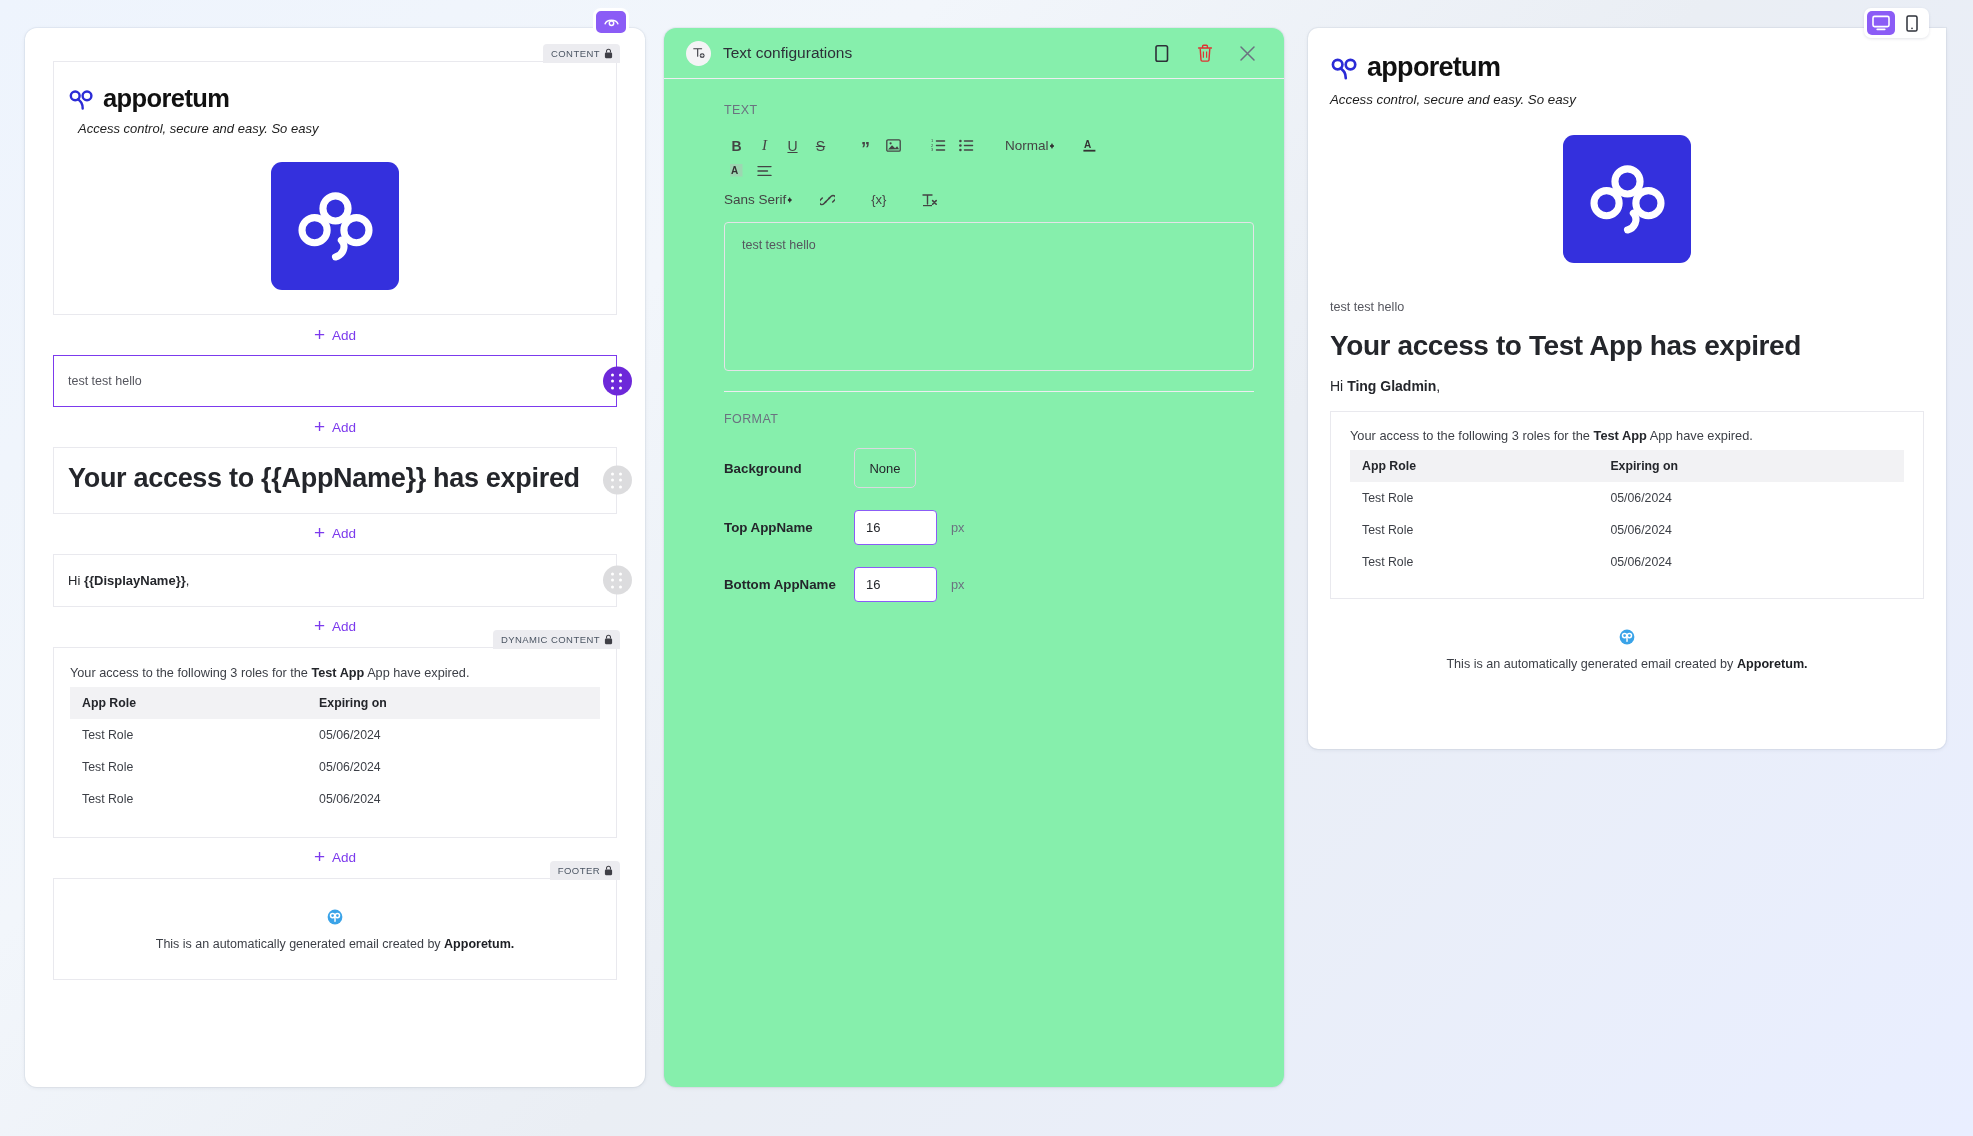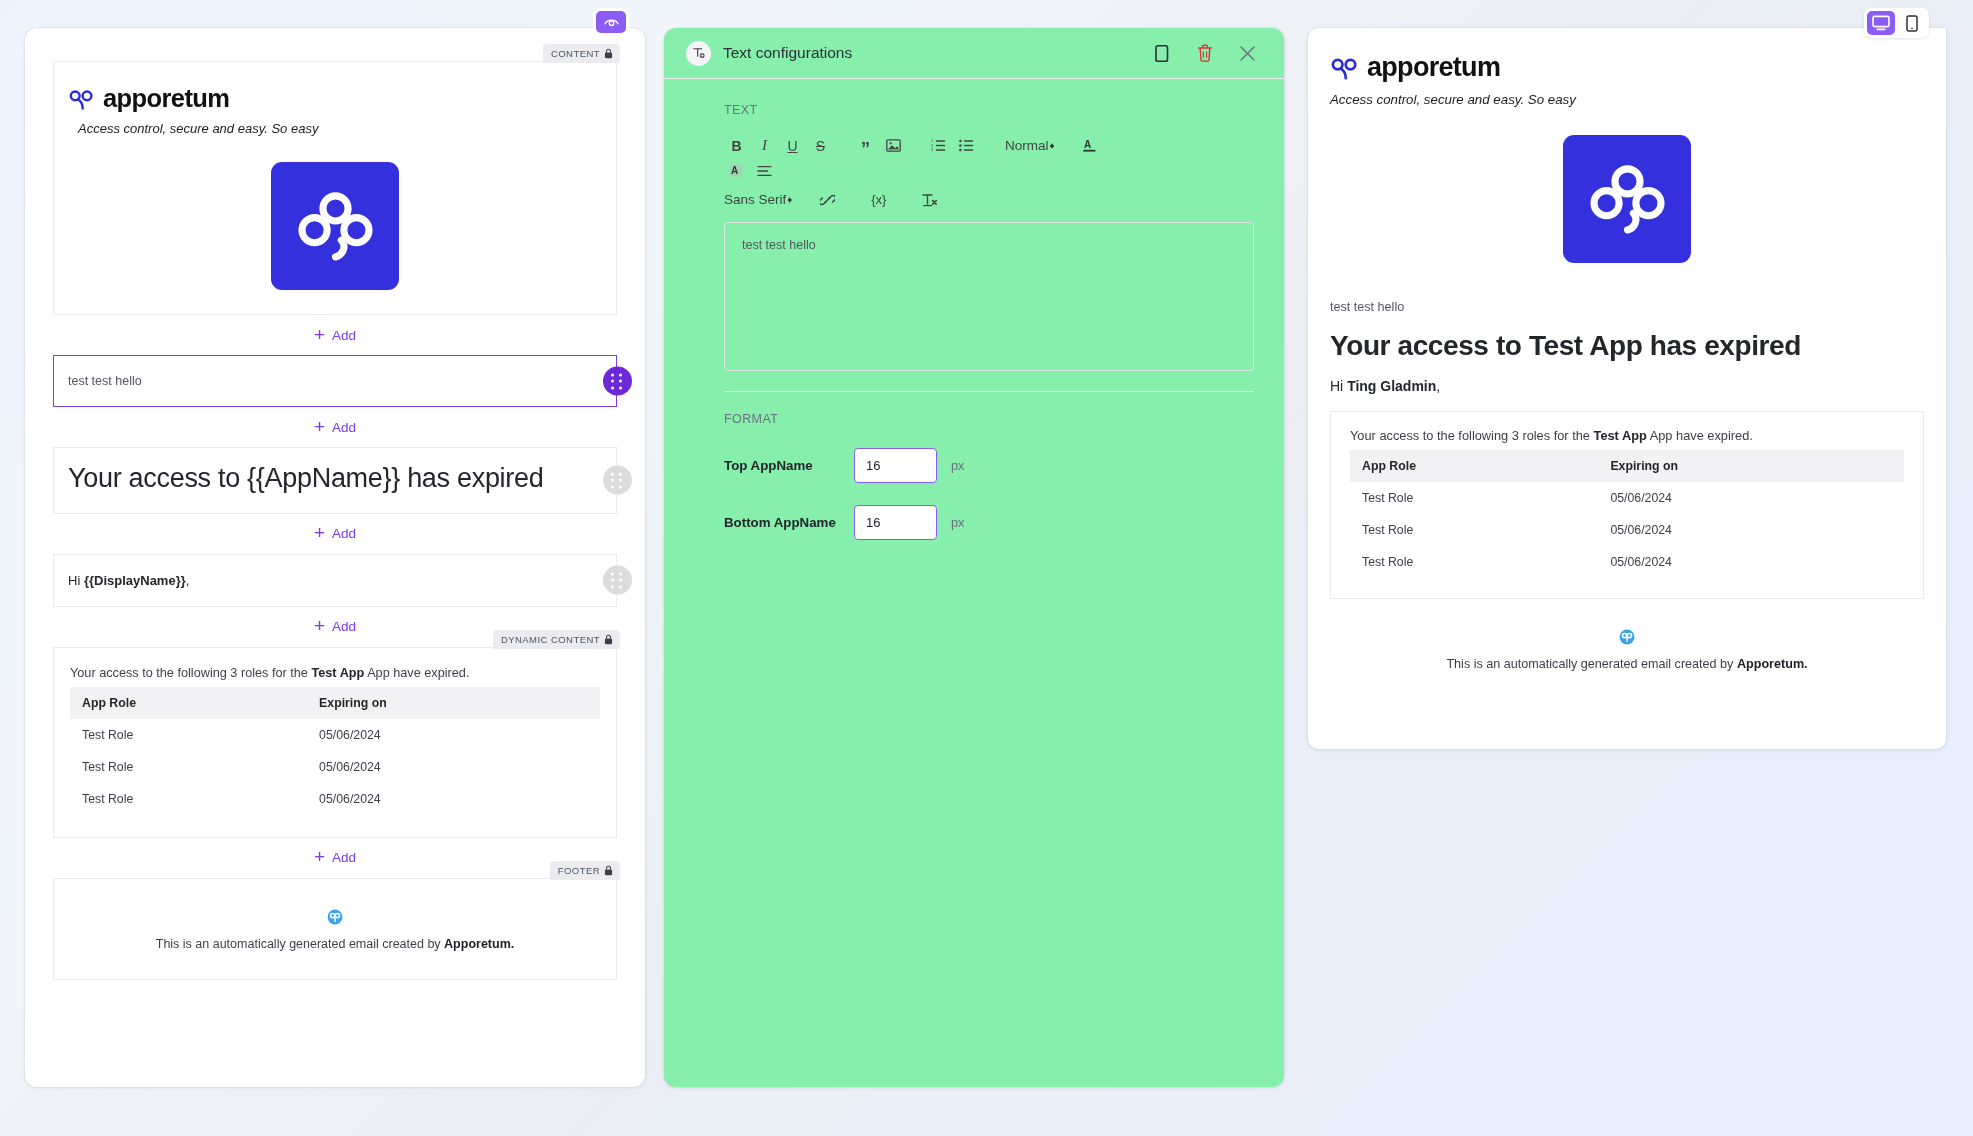--- a/index.html
+++ b/index.html
@@ -110,21 +110,21 @@
   }
   .app-logo svg { width: 85px; height: 72px; display:block; }
 
   
   .text-block { padding: 18px 14px; min-height: 47px; display:flex; align-items:center; }
   .text-block span { font-size: 12.5px; color: #55565e; }
 
   
   .heading-block { padding: 14px 14px 18px 14px; }
   .heading-block h1 {
-    font-size: 27px; font-weight: 400; color: #24262b;
+    font-size: 27px; font-weight: 700; color: #24262b;
     line-height: 1.22; letter-spacing: -.3px;
   }
 
   
   .greet-block { padding: 18px 14px; }
   .greet-block { font-size: 13px; color: #24262b; }
   .greet-block b { font-weight: 700; }
 
   
   .dyn-block { padding: 18px 16px 22px 16px; }
@@ -592,20 +592,26 @@
 
     <div class="rte-area">
       <span>test test hello</span>
     </div>
 
     <div class="cfg-div"></div>
 
     <div style="margin-top:20px;">
       <div class="sec-label">FORMAT</div>
 
+      <div class="frm-row">
+        <div class="frm-lbl">Background</div>
+        <div class="frm-none">
+          <span>None</span>
+        </div>
+      </div>
 
       <div class="frm-row">
         <div class="frm-lbl">Top AppName</div>
         <input class="frm-input" value="16" style="">
         <span class="frm-unit">px</span>
       </div>
 
       <div class="frm-row">
         <div class="frm-lbl">Bottom AppName</div>
         <input class="frm-input" value="16" style="">

